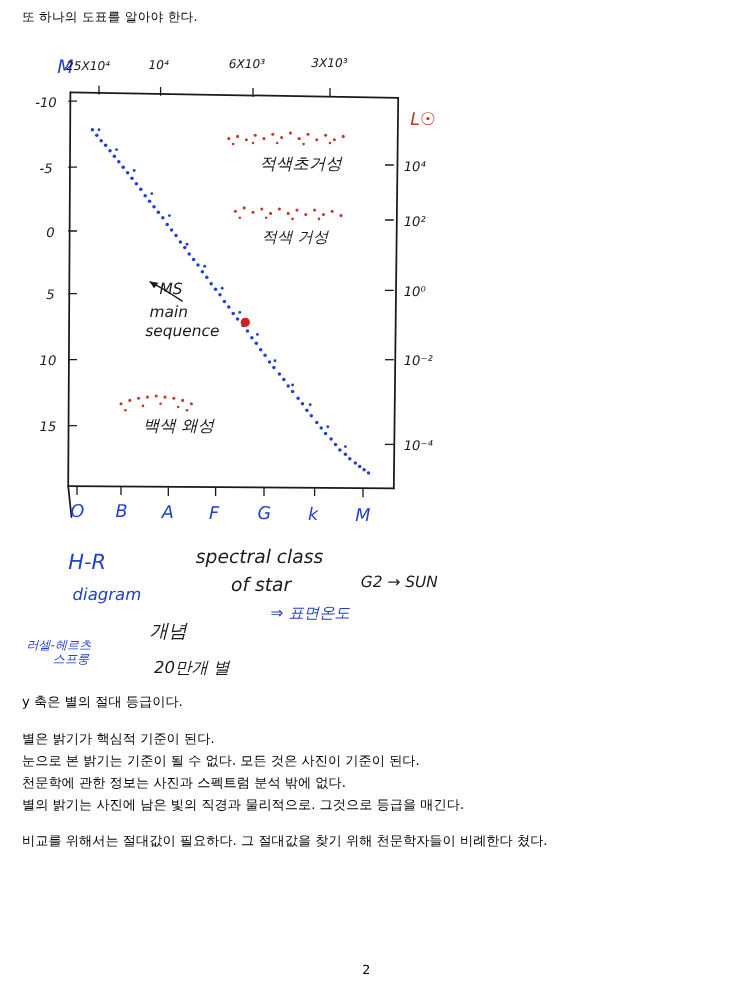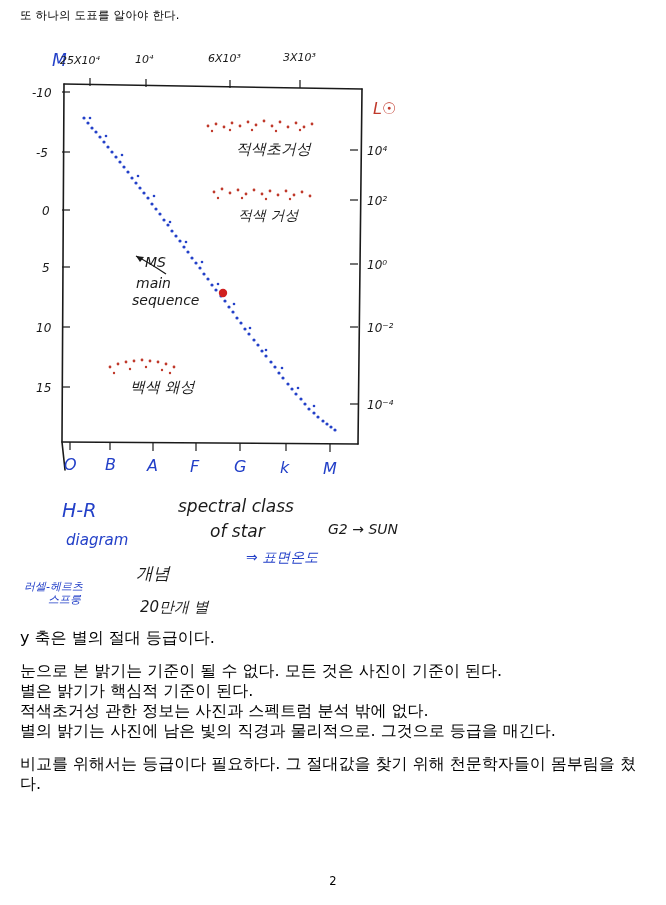--- a/index.html
+++ b/index.html
@@ -46,21 +46,21 @@
   }
   
   .body-text {
     position: absolute;
     left: 20px;
     top: 628px;
     width: 630px;
   }
   .body-text p {
     margin: 0;
-    font-size: 16px;
+    font-size: 12px;
     line-height: 20px;
     color: #000;
   }
   .para-gap {
     height: 13px;
   }
   .page-number {
     position: absolute;
     left: 0;
     right: 0;
@@ -314,24 +314,24 @@
       <text class="hand" x="310" y="492" font-size="14" fill="#1a1a1a">G2 → SUN</text>
 
       <text class="hand" x="118" y="537" font-size="17" fill="#1a1a1a">개념</text>
       <text class="hand" x="122" y="570" font-size="15" fill="#1a1a1a">20만개 별</text>
     </svg>
   </div>
 
   <div class="body-text">
     <p>y 축은 별의 절대 등급이다.</p>
     <div class="para-gap"></div>
+    <p>별은 밝기가 핵심적 기준이 된다.</p>
     <p>눈으로 본 밝기는 기준이 될 수 없다. 모든 것은 사진이 기준이 된다.</p>
-    <p>별은 밝기가 핵심적 기준이 된다.</p>
-    <p>적색초거성 관한 정보는 사진과 스펙트럼 분석 밖에 없다.</p>
+    <p>천문학에 관한 정보는 사진과 스펙트럼 분석 밖에 없다.</p>
     <p>별의 밝기는 사진에 남은 빛의 직경과 물리적으로. 그것으로 등급을 매긴다.</p>
     <div class="para-gap"></div>
-    <p>비교를 위해서는 등급이다 필요하다. 그 절대값을 찾기 위해 천문학자들이 몸부림을 쳤다.</p>
+    <p>비교를 위해서는 절대값이 필요하다. 그 절대값을 찾기 위해 천문학자들이 비례한다 쳤다.</p>
     <div class="para-gap"></div>
   </div>
 
   <div class="page-number">2</div>
 
 </div>
 
 </body></html>

